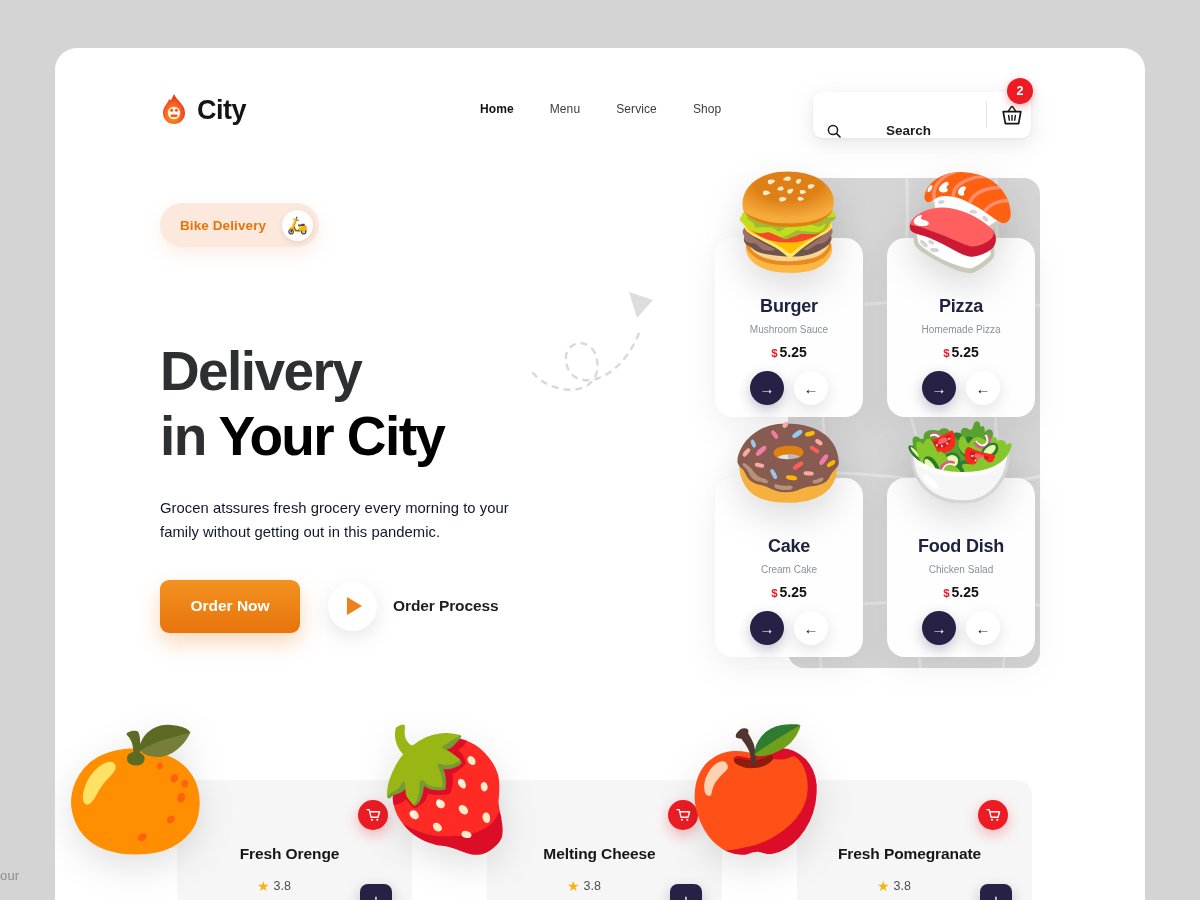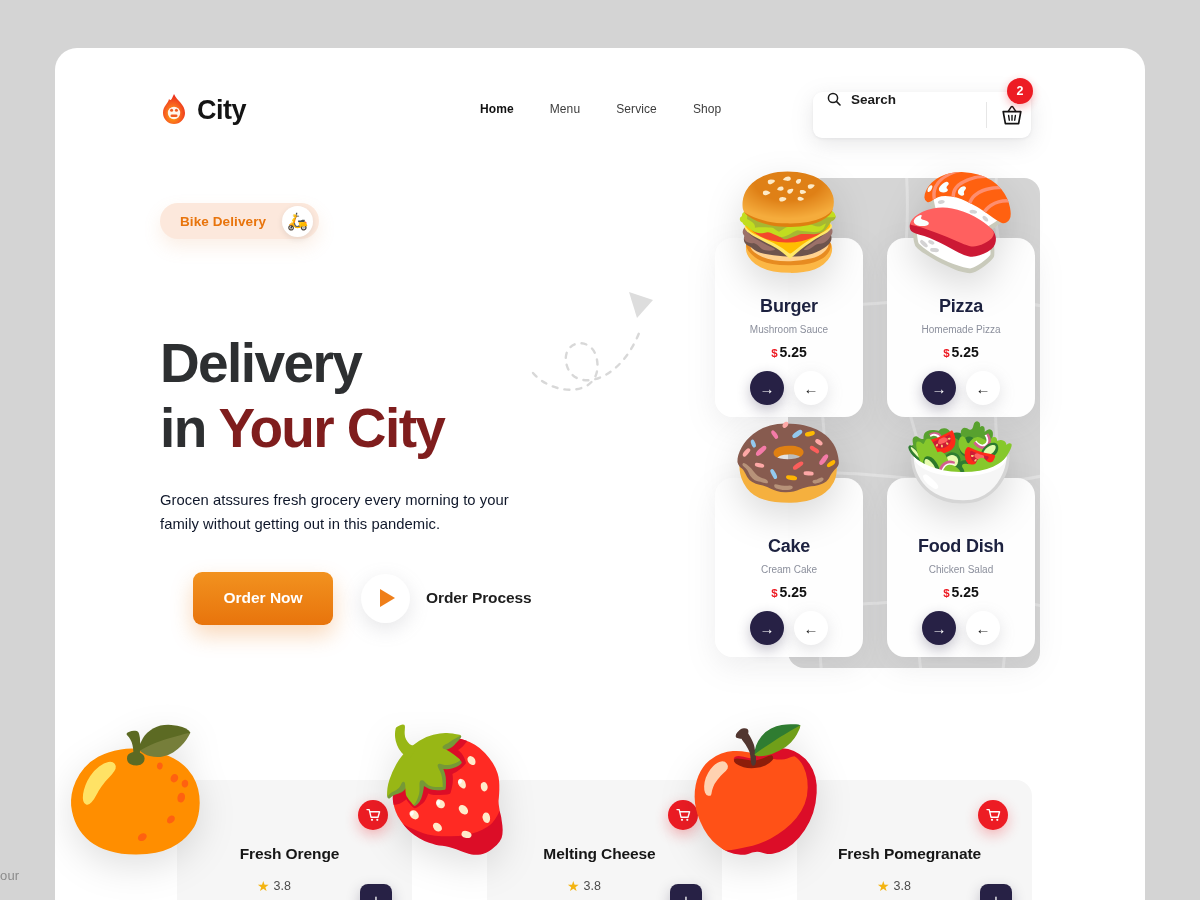--- a/index.html
+++ b/index.html
@@ -31,21 +31,21 @@
 
   .nav { position: absolute; left: 425px; top: 54px; display: flex; gap: 36px; align-items: center; }
   .nav-item { font-size: 12px; color: #3c3c3c; letter-spacing: .1px; cursor: pointer; }
   .nav-item.active { font-weight: 700; color: #111; }
 
   .search-wrap {
     position: absolute; left: 758px; top: 44px;
     width: 218px; height: 46px;
     background: #ffffff; border-radius: 9px;
     box-shadow: 0 6px 22px rgba(120,120,130,.18), 0 1px 3px rgba(120,120,130,.10);
-    display: flex; align-items: flex-start; padding: 0 14px;
+    display: flex; align-items: flex-end; padding: 0 14px; gap: 35px;
   }
   .search-icon { width: 14px; height: 14px; flex: none; margin-right: 10px; }
   .search-input {
     border: none; outline: none; background: transparent;
     font-family: "Liberation Sans", sans-serif;
     font-size: 13.5px; color: #1a1a1a; font-weight: 600; width: 150px;
   }
   .search-input::placeholder { color: #1c1c1c; font-weight: 600; opacity: 1; }
   .search-divider { position: absolute; left: 931px; top: 54px; width: 1px; height: 26px; background: #e6e6e6; }
   .basket-btn {
@@ -60,40 +60,40 @@
     font-size: 12.5px; font-weight: 700;
     display: flex; align-items: center; justify-content: center;
     box-shadow: 0 3px 8px rgba(237,28,36,.32);
   }
 
   
   .hero-left { position: absolute; left: 105px; top: 155px; width: 470px; }
   .pill {
     display: inline-flex; align-items: center;
     background: #fce8dc; border-radius: 30px;
-    height: 36px; padding: 0 6px 0 20px; gap: 16px;
+    height: 44px; padding: 0 6px 0 20px; gap: 16px;
     box-shadow: 0 8px 18px rgba(226,145,88,.15);
   }
   .pill-text { font-size: 13.5px; font-weight: 700; color: #e8740c; letter-spacing: .1px; }
   .pill-icon {
     width: 31px; height: 31px; border-radius: 50%; background: #fff;
     display: flex; align-items: center; justify-content: center; font-size: 17px;
     box-shadow: 0 2px 6px rgba(0,0,0,.09);
   }
   .headline {
     margin-top: 27px;
     font-size: 55px; line-height: 1.18; font-weight: 700;
     color: #2d2f31; letter-spacing: -1.6px;
   }
-  .headline .accent { color: #7f1d1d; }
+  .headline .accent { color: #000000; }
   .sub {
     margin-top: 28px; font-size: 14.8px; line-height: 1.62; color: #0f172a;
     width: 370px; letter-spacing: .05px;
   }
-  .cta-row { margin-top: 35px; display: flex; align-items: center; gap: 28px; margin-left: 33px; }
+  .cta-row { margin-top: 35px; display: flex; align-items: center; gap: 28px; }
   .order-now {
     width: 140px; height: 53px; border: none; border-radius: 9px;
     background: linear-gradient(180deg,#f2921f 0%,#e8740c 100%);
     color: #fff; font-size: 15.5px; font-weight: 700; cursor: pointer;
     font-family: "Liberation Sans", sans-serif;
     box-shadow: 0 10px 22px rgba(232,116,12,.28);
   }
   .process { display: flex; align-items: center; gap: 16px; cursor: pointer; }
   .play-circle {
     width: 49px; height: 49px; border-radius: 50%; background: #fff;

